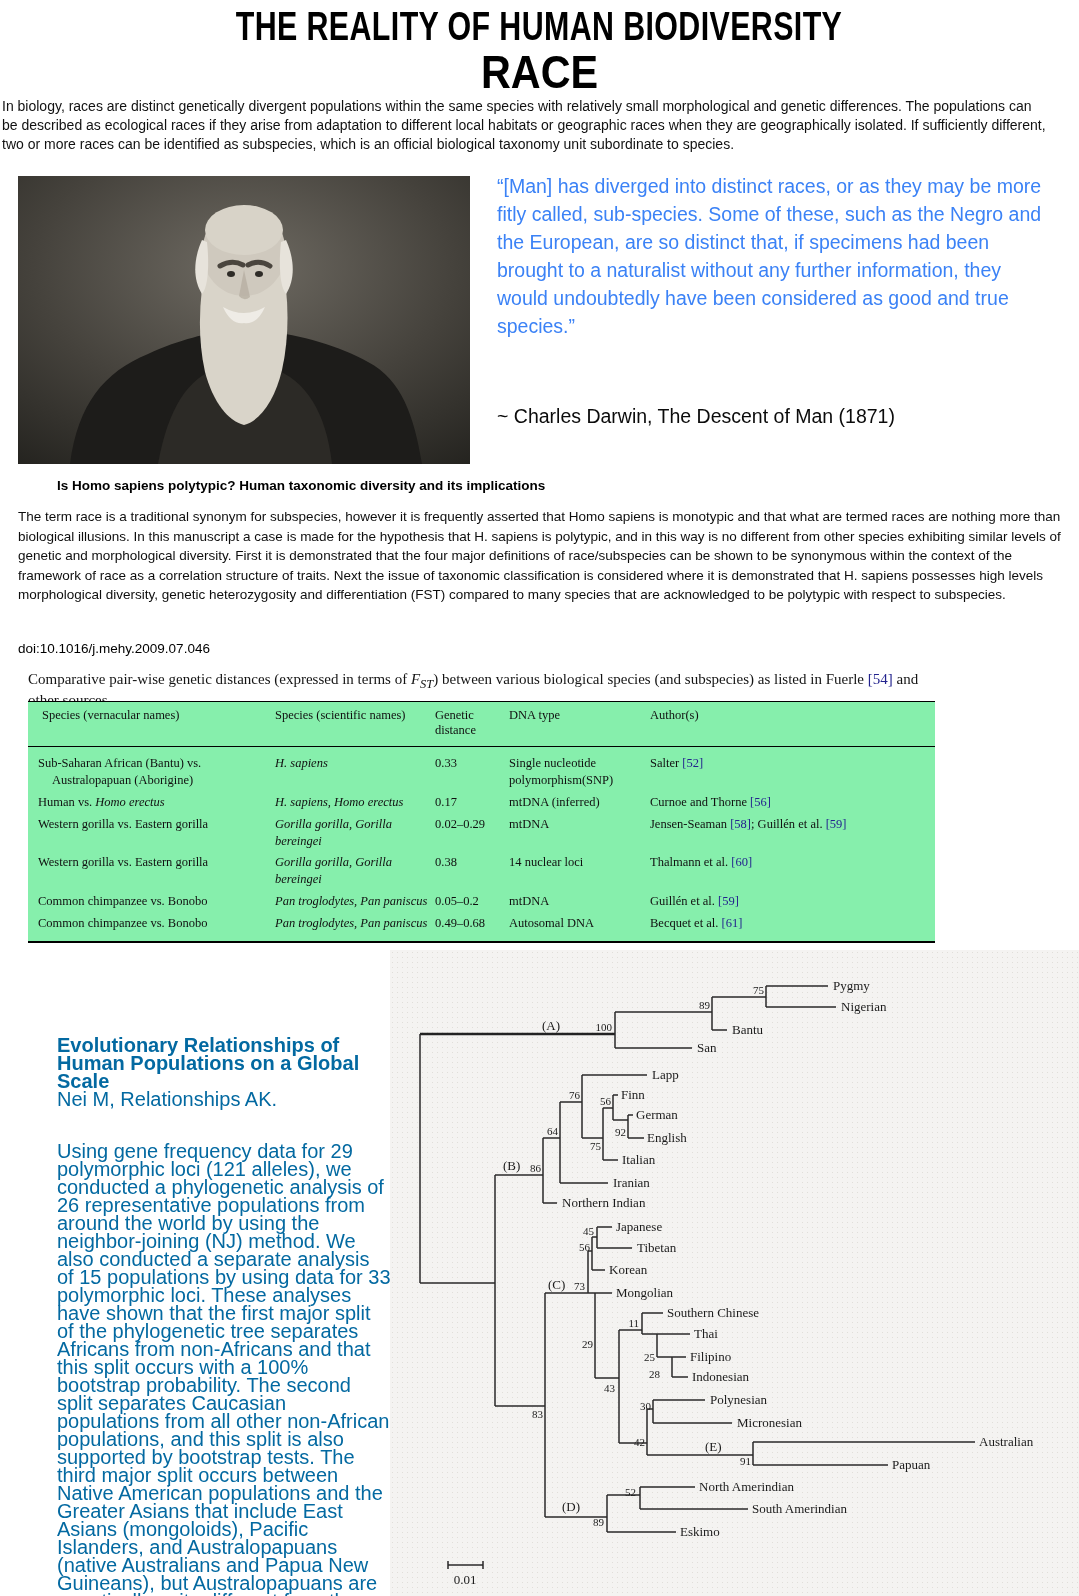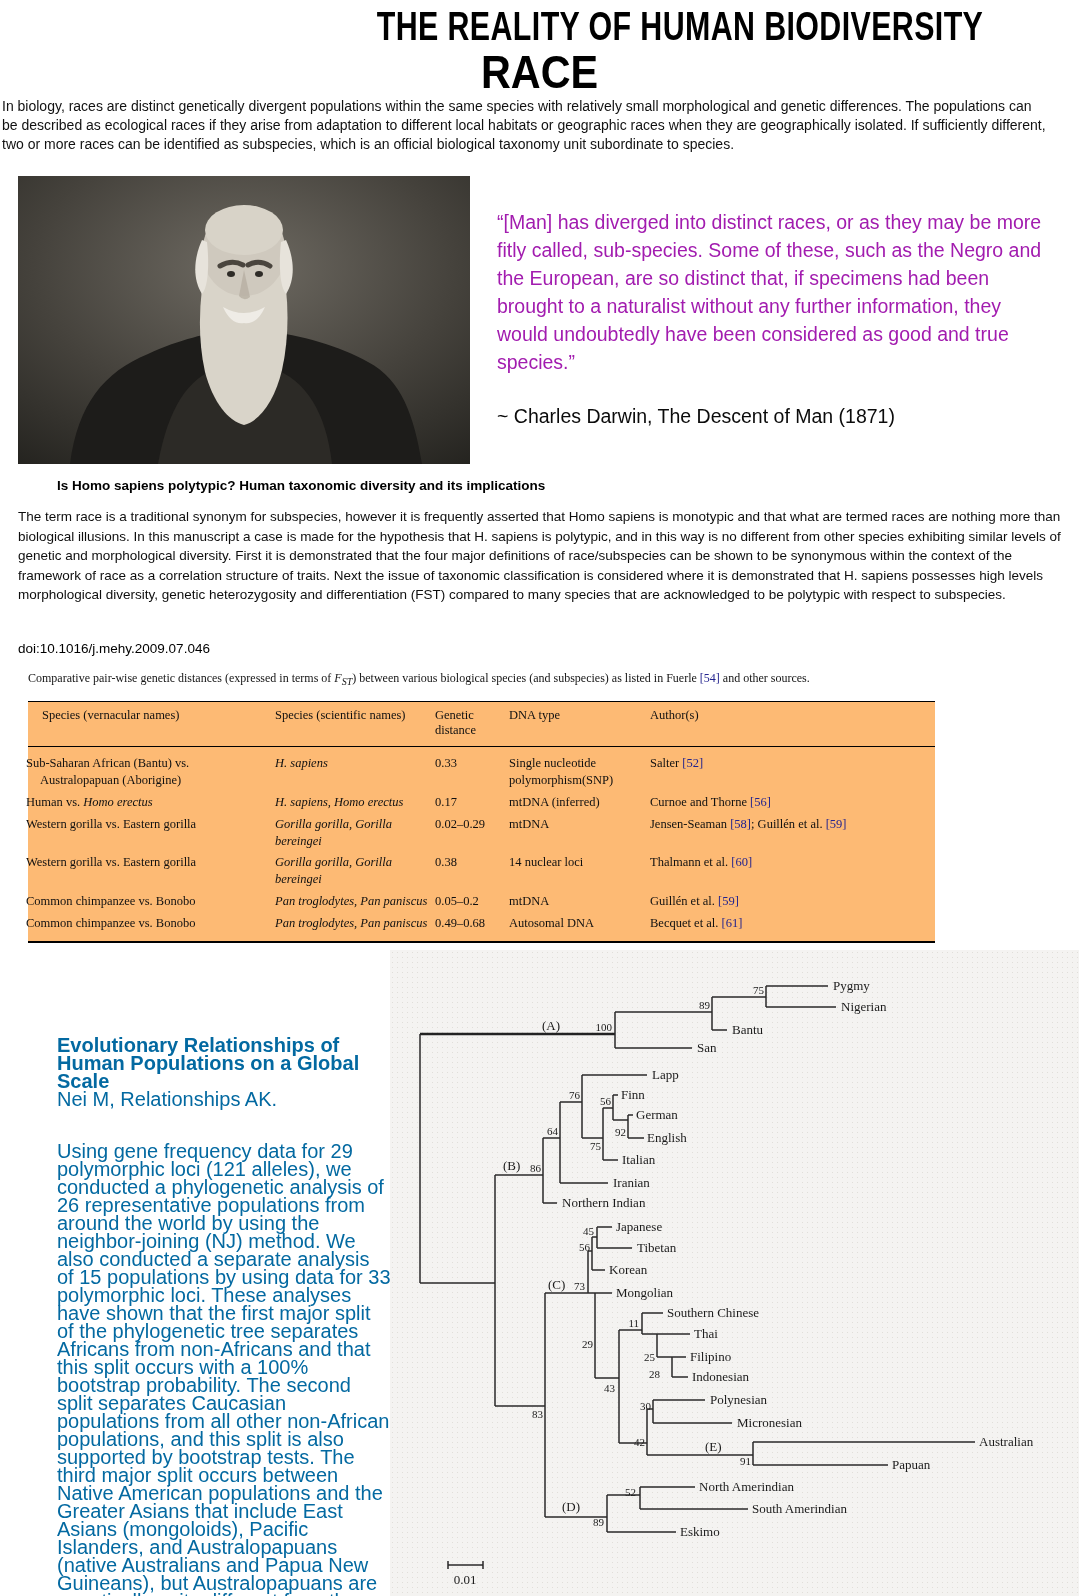--- a/index.html
+++ b/index.html
@@ -2,54 +2,54 @@
 <html><head>
 <meta charset="utf-8">
 <style>
   html,body { margin:0; padding:0; background:#fff; }
   body { width:1079px; height:1596px; position:relative; overflow:hidden;
          font-family:"Liberation Sans",sans-serif; color:#000; }
 
   .abs { position:absolute; }
 
   
-  .title1 { top:4px; left:0; right:0; text-align:right; font-size:40px; font-weight:600; white-space:nowrap; }
+  .title1 { top:4px; left:0; right:0; text-align:center; font-size:40px; font-weight:600; white-space:nowrap; }
   .title1 > span { display:inline-block; transform:scaleX(.76); transform-origin:center; letter-spacing:.5px; }
   .title2 { top:44px; left:0; right:0; text-align:center; font-size:47px; font-weight:600; }
   .title2 > span { display:inline-block; transform:scaleX(.88); transform-origin:center; }
 
   
   .intro { top:97px; left:2px; width:1047px; font-size:14px; line-height:19px; color:#111; }
 
   
   .photo { top:176px; left:18px; width:452px; height:288px; }
   .photo svg { display:block; }
 
   
-  .quote { top:172px; left:497px; width:548px; font-size:19.5px; line-height:28px; color:#a21caf;margin-top:36px; }
+  .quote { top:172px; left:497px; width:548px; font-size:19.5px; line-height:28px; color:#3b82f6; }
   .attrib { top:405px; left:497px; width:548px; font-size:19.5px; color:#0b0b0b; }
 
   
   .paper-head { top:478px; left:18px; width:1020px; font-size:13.5px; font-weight:700;margin-left:39px; }
   .paper-abs  { top:507px; left:18px; width:1047px; font-size:13.5px; line-height:19.5px; color:#0e0e0e; }
   .doi        { top:641px; left:18px; font-size:13.5px; }
 
   
-  .tbl-caption { top:671px; left:28px; width:900px; font-family:"Liberation Serif",serif; font-size:12px; color:#141414; }
-  .tbl-wrap { top:701px; left:28px; width:907px; background:#fdba74;
+  .tbl-caption { top:671px; left:28px; width:900px; font-family:"Liberation Serif",serif; font-size:15px; color:#141414; }
+  .tbl-wrap { top:701px; left:28px; width:907px; background:#86efac;
               border-top:1px solid #000; border-bottom:2px solid #000; }
   table.gdtable { border-collapse:collapse; width:907px; table-layout:fixed;
                   font-family:"Liberation Serif",serif; font-size:12.5px; color:#101010; }
   .gdtable thead th { text-align:left; font-weight:normal; vertical-align:top;
                       padding:6px 6px 8px 0; border-bottom:1.6px solid #000; }
   .gdtable thead th.c0 { padding-left:14px; }
   .gdtable tbody td { vertical-align:top; padding:2.5px 6px 2.5px 0; line-height:1.35; }
   .gdtable tbody tr:first-child td { padding-top:8px; }
   .gdtable tbody tr:last-child td { padding-bottom:9px; }
-  .gdtable td.c0 { padding-left:12px; text-indent:-14px; }
+  .gdtable td.c0 { padding-left:24px; text-indent:-14px; }
   .gdtable td.c1 { font-style:italic; }
   .ref { color:#23238e; }
 
   
   .study { top:1036px; left:57px; width:334px; font-size:20px; line-height:18px; color:#0369a1; }
   .study .sh { font-weight:700; }
   .study .body { margin-top:34px; }
 
   
   .tree-panel { top:950px; left:390px; width:689px; height:646px;

